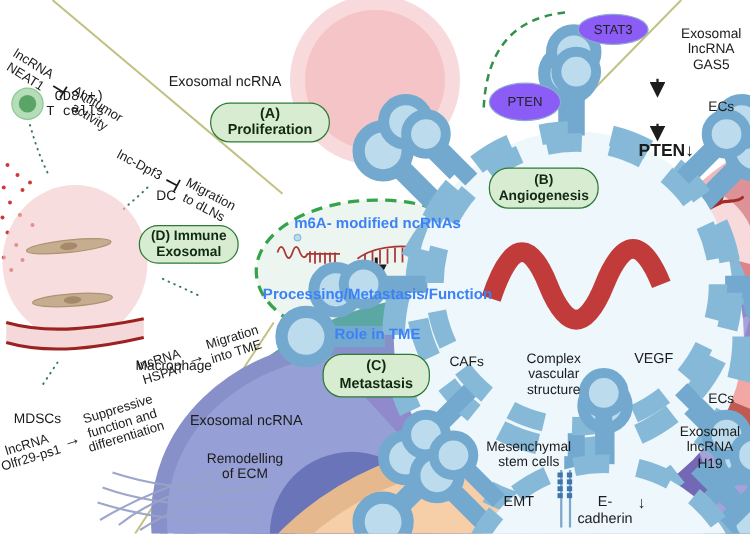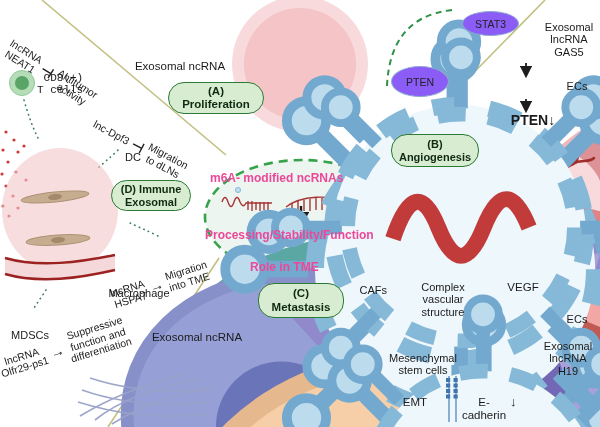--- a/index.html
+++ b/index.html
@@ -9,21 +9,21 @@
   .lbl{position:absolute;font-size:11px;line-height:1.12;white-space:pre-line;text-align:center;}
   .lbl.left{text-align:right;font-family:Liberation Mono, monospace;}
   .pill{position:absolute;display:flex;flex-direction:column;align-items:center;justify-content:center;
         background:#d8ecd2;border:1.6px solid #2c7a35;border-radius:16px;font-weight:bold;
         font-size:11.5px;line-height:1.15;color:#102a12;box-sizing:border-box;padding:1px 4px;}
   .pell{position:absolute;background:#8b5cf6;border:1.5px solid #8fa9d0;border-radius:50%;
         display:flex;align-items:center;justify-content:center;font-size:10.5px;color:#222;box-sizing:border-box;}
   .rrow{position:absolute;display:flex;align-items:center;gap:4px;font-size:10.5px;line-height:1.1;
         transform-origin:left center;white-space:pre-line;text-align:center;}
   .rrow .sym{font-size:14px;font-weight:600;}
-  .ctext{position:absolute;font-weight:bold;font-size:12px;text-align:left;color:#ec4899;}
+  .ctext{position:absolute;font-weight:bold;font-size:12px;text-align:center;color:#3b82f6;}
   .bold-arrow{position:absolute;font-weight:bold;font-size:13px;}
 </style>
 </head>
 <body>
 
 <div class="stage">
 
 <svg class="art" width="600" height="427" viewBox="0 0 600 427">
   <defs>
     <marker id="ah" markerWidth="7" markerHeight="7" refX="5.2" refY="3.5" orient="auto">
@@ -361,21 +361,21 @@
           <rect x="446" y="394.5" width="4.2" height="4"></rect>
       <rect x="453.5" y="378" width="4.2" height="4"></rect>
           <rect x="453.5" y="383.5" width="4.2" height="4"></rect>
       <rect x="453.5" y="389" width="4.2" height="4"></rect>
           <rect x="453.5" y="394.5" width="4.2" height="4"></rect>
     </g>
   </g>
 </svg>
 
 <div class="ctext" style="left:210px;top:171px;width:184px;">m6A- modified ncRNAs</div>
-<div class="ctext" style="left:205px;top:228px;width:194px;">Processing/Stability/Function</div>
+<div class="ctext" style="left:205px;top:228px;width:194px;">Processing/Metastasis/Function</div>
 <div class="ctext" style="left:250px;top:260px;width:104px;">Role in TME</div>
 
 <div class="pill" style="left:168px;top:82px;width:96px;height:32px;">
   <span>(A)</span>
   <span>Proliferation</span>
 </div>
 <div class="pill" style="left:391px;top:134px;width:88px;height:33px;font-size:11px;">
   <span>(B)</span>
   <span>Angiogenesis</span>
 </div>
@@ -407,20 +407,22 @@
 vascular
 structure</div>
 
 <div class="lbl" style="left:345px;top:284px;width:42px;text-align:right;">CAFs</div>
 <div class="lbl" style="left:378px;top:352px;width:90px;">Mesenchymal
 stem cells</div>
 <div class="lbl" style="left:398px;top:396px;width:34px;font-size:11.5px;">EMT</div>
 <div class="lbl" style="left:457px;top:396px;width:54px;font-size:11.5px;">E-cadherin</div>
 <div class="bold-arrow" style="left:510px;top:394px;">↓</div>
 <div class="lbl" style="left:146px;top:331px;width:102px;font-size:11.5px;">Exosomal ncRNA</div>
+<div class="lbl" style="left:152px;top:361px;width:88px;">Remodelling
+of ECM</div>
 
 <div class="rrow" style="left:8px;top:36px;transform:rotate(32deg);">
   <span>lncRNA
 NEAT1</span>
   <span class="sym">⊣</span>
   <span>Antitumor
 activity</span>
 </div>
 <div class="lbl left" style="left:37px;top:72px;">CD8(+)
 T cells</div>

